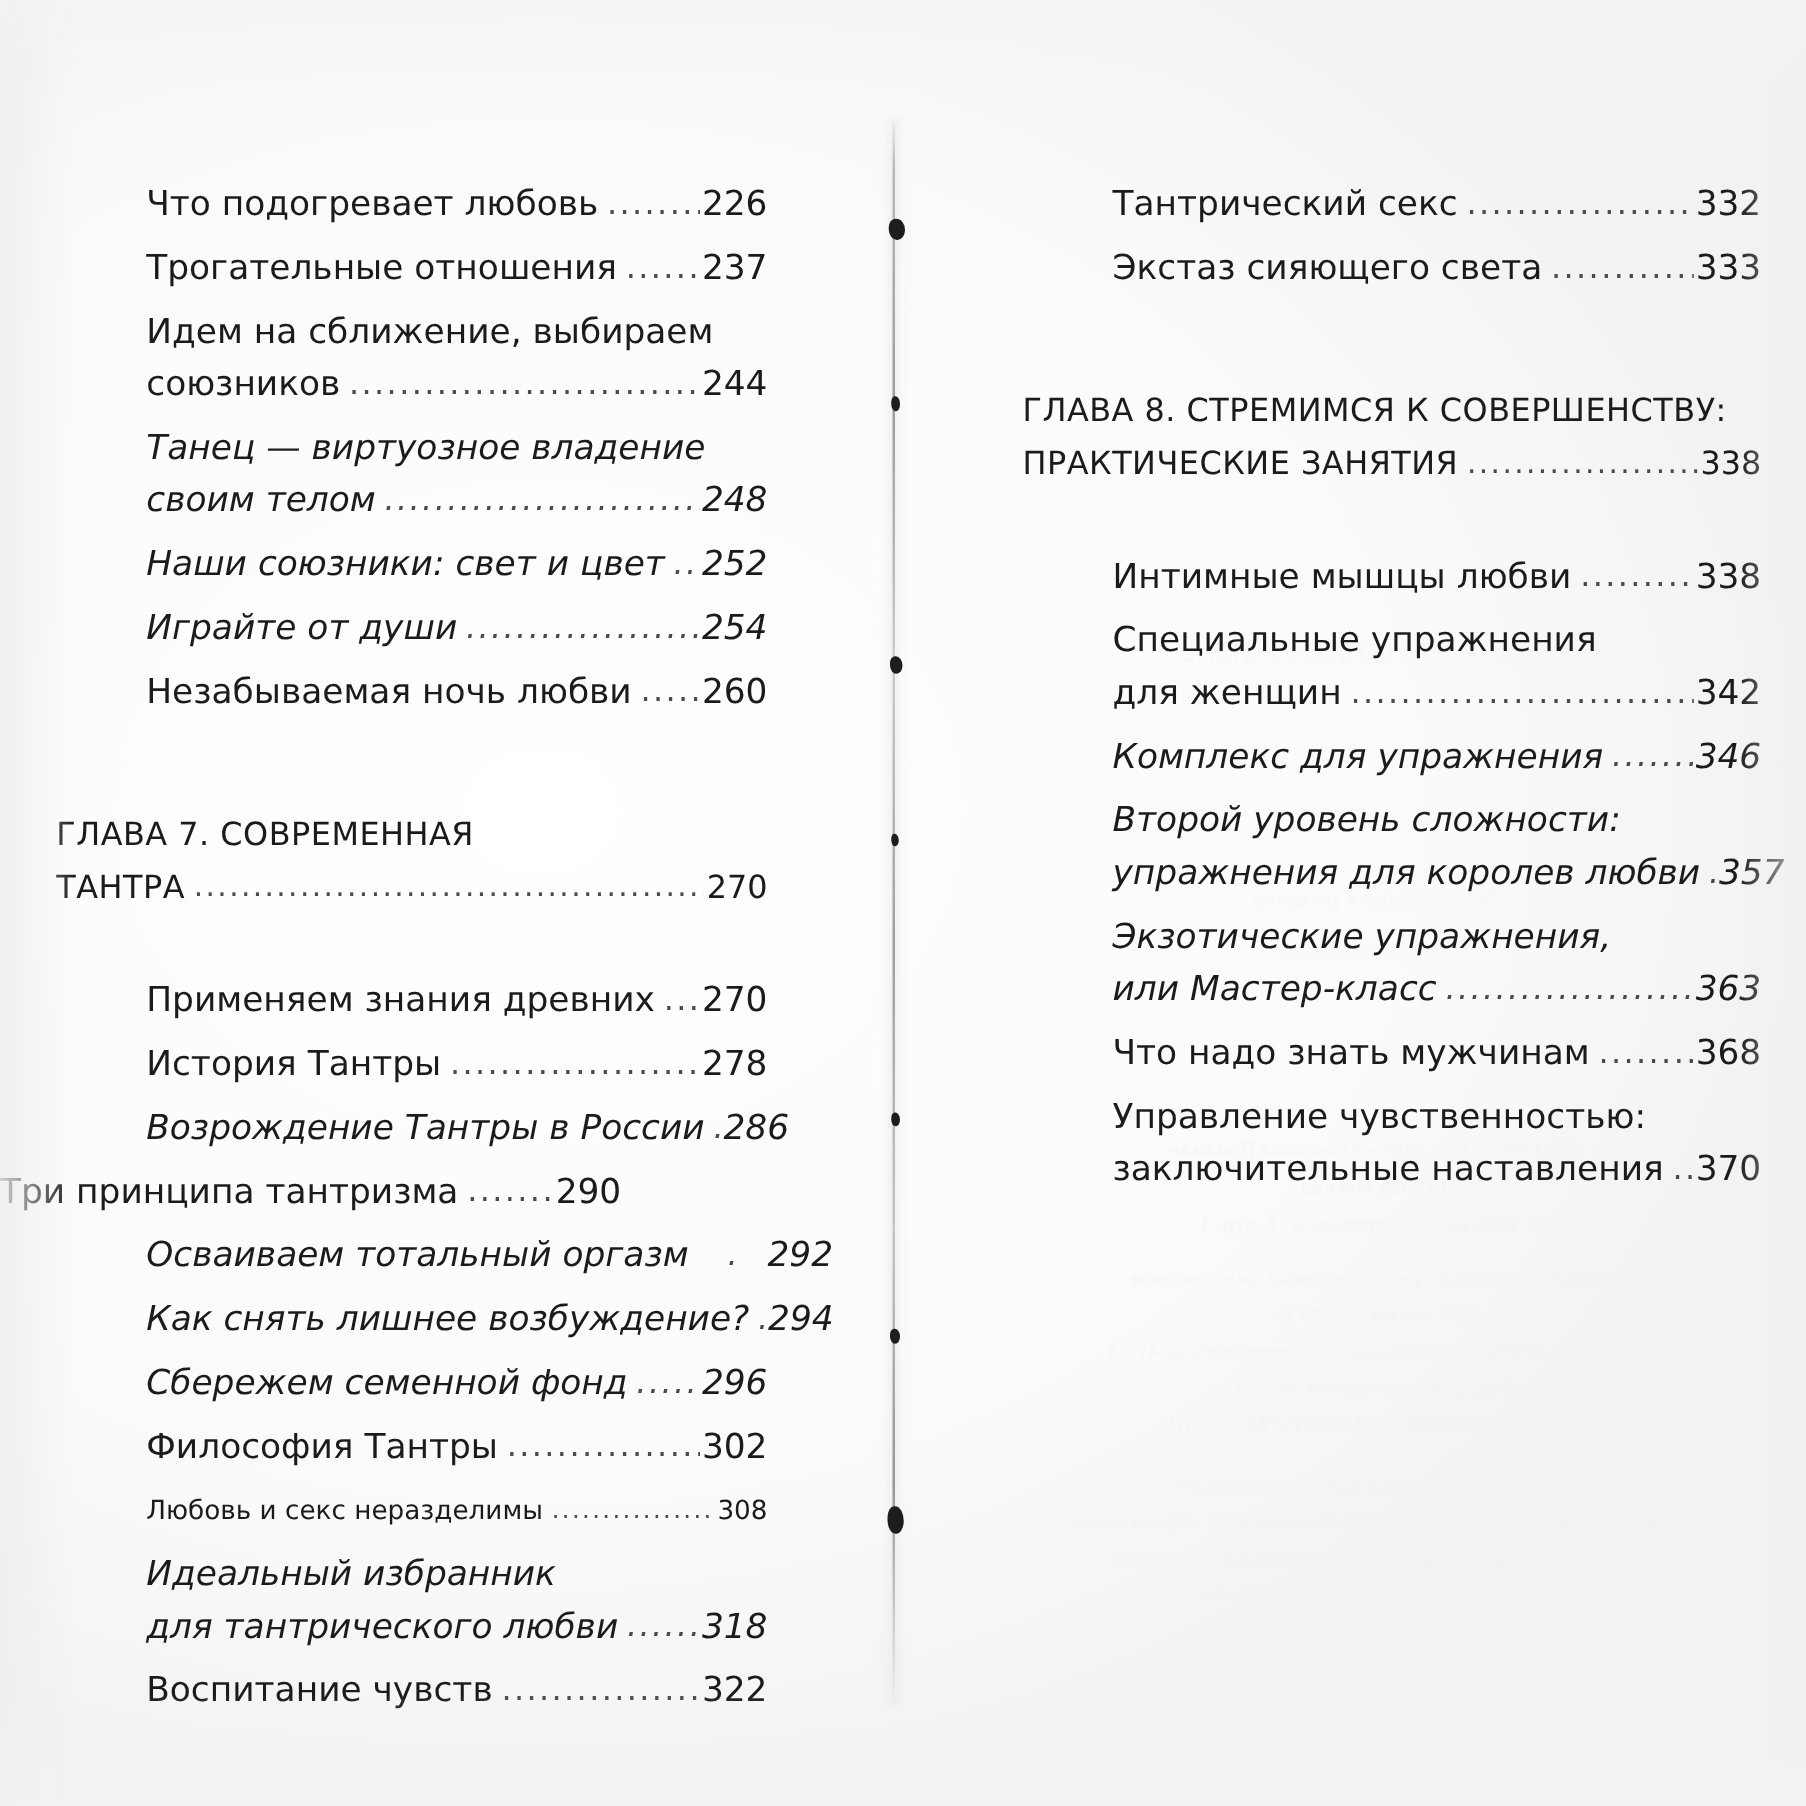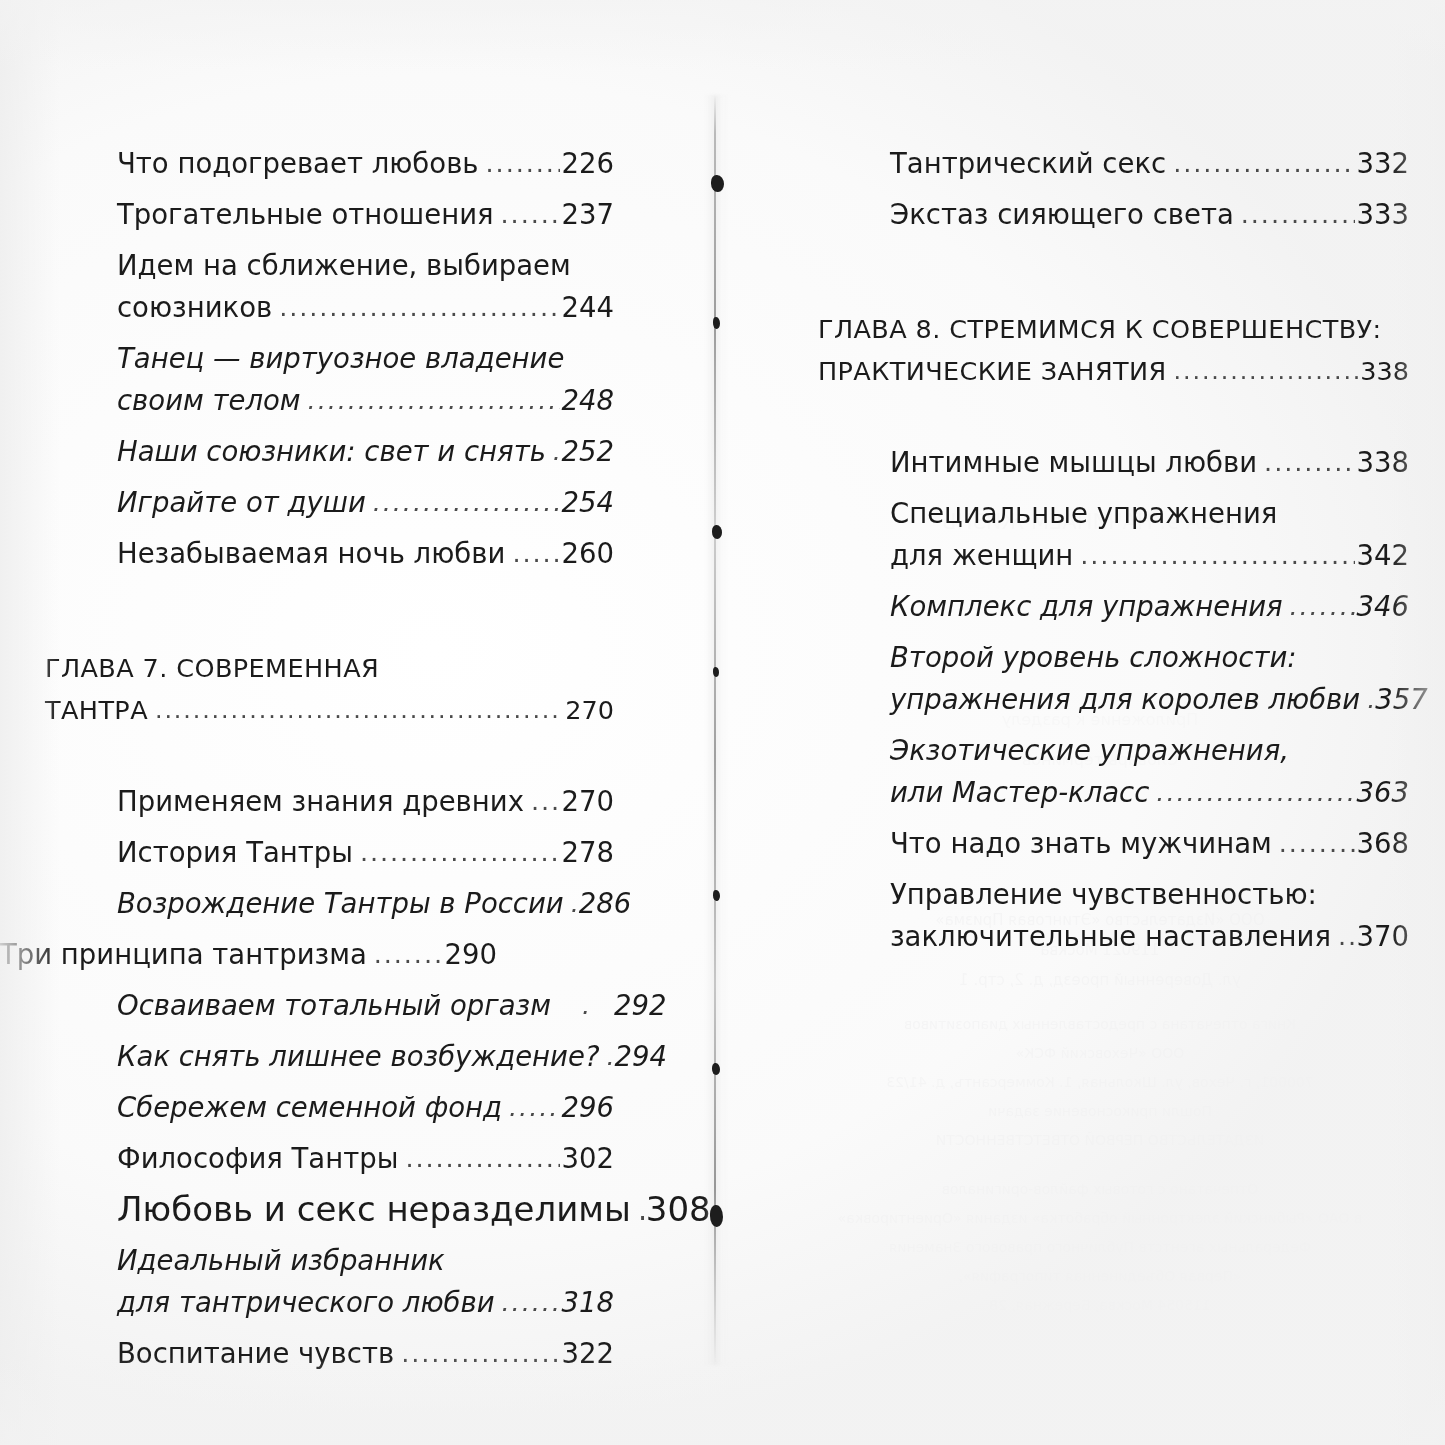--- a/index.html
+++ b/index.html
@@ -245,21 +245,21 @@
         <li class="entry italic" style="margin-left: 117px; width: 497px; font-size: 27.5px; margin-top: 8px;">
           <div class="entry-cont" style="line-height: 42px;">Танец — виртуозное владение</div>
           <div class="entry-row" style="line-height: 42px;">
             <span class="entry-title">своим телом</span>
             <span class="leader"></span>
             <span class="page-num">248</span>
           </div>
         </li>
         <li class="entry italic" style="margin-left: 117px; width: 497px; font-size: 27.5px; margin-top: 8px;">
           <div class="entry-row" style="line-height: 42px;">
-            <span class="entry-title">Наши союзники: свет и снять</span>
+            <span class="entry-title">Наши союзники: свет и цвет</span>
             <span class="leader"></span>
             <span class="page-num">252</span>
           </div>
         </li>
         <li class="entry italic" style="margin-left: 117px; width: 497px; font-size: 27.5px; margin-top: 8px;">
           <div class="entry-row" style="line-height: 42px;">
             <span class="entry-title">Играйте от души</span>
             <span class="leader"></span>
             <span class="page-num">254</span>
           </div>
@@ -328,21 +328,21 @@
             <span class="page-num">296</span>
           </div>
         </li>
         <li class="entry" style="margin-left: 117px; width: 497px; font-size: 27.5px; margin-top: 8px;">
           <div class="entry-row" style="line-height: 42px;">
             <span class="entry-title">Философия Тантры</span>
             <span class="leader"></span>
             <span class="page-num">302</span>
           </div>
         </li>
-        <li class="entry" style="margin-left: 117px; width: 497px; font-size: 34px; margin-top: 8px;">
+        <li class="entry" style="margin-left: 117px; width: 497px; font-size: 21px; margin-top: 8px;">
           <div class="entry-row" style="line-height: 42px;">
             <span class="entry-title">Любовь и секс неразделимы</span>
             <span class="leader"></span>
             <span class="page-num">308</span>
           </div>
         </li>
         <li class="entry italic" style="margin-left: 117px; width: 497px; font-size: 27.5px; margin-top: 8px;">
           <div class="entry-cont" style="line-height: 42px;">Идеальный избранник</div>
           <div class="entry-row" style="line-height: 42px;">
             <span class="entry-title">для тантрического любви</span>

